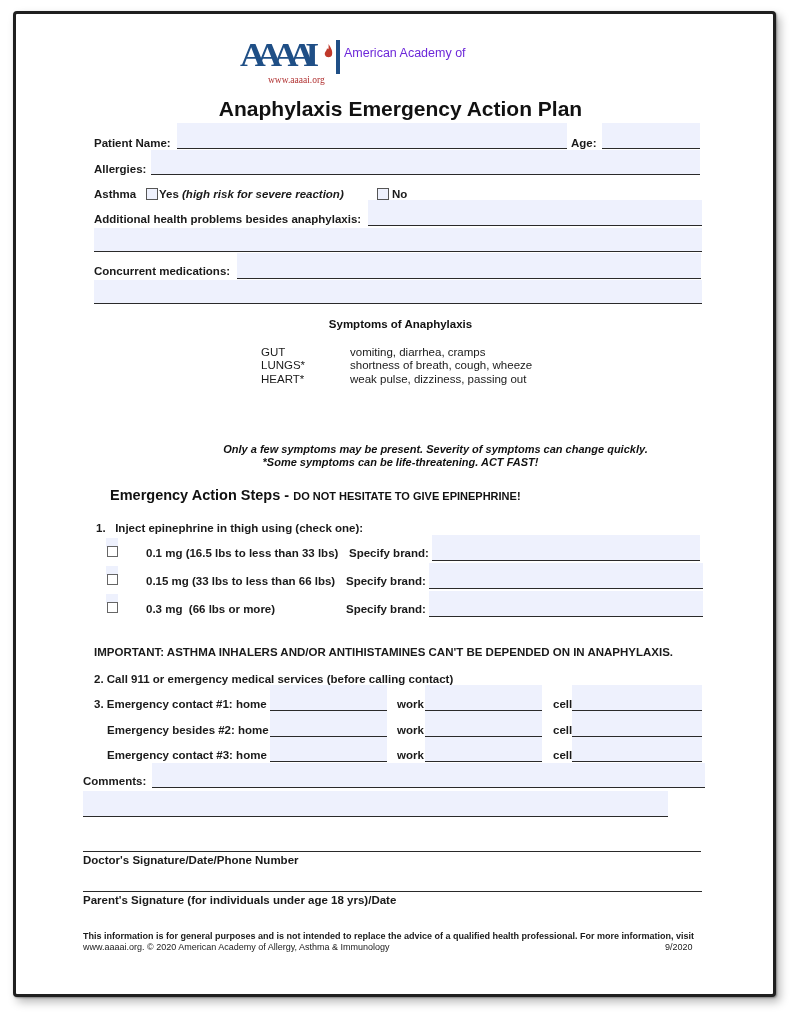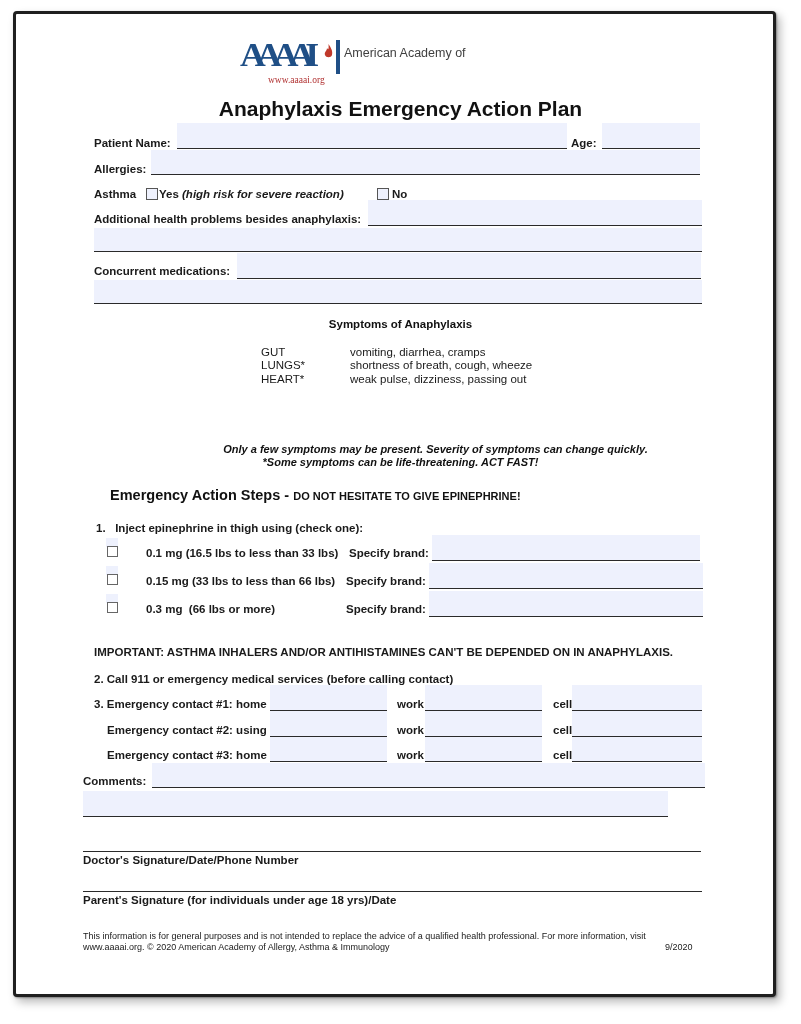--- a/index.html
+++ b/index.html
@@ -13,21 +13,21 @@
     box-shadow: 4px 5px 10px rgba(0,0,0,0.28), 1px 1px 2px rgba(0,0,0,0.35);
   }
   .abs { position: absolute; }
   .field { position: absolute; background: #eef1fd; border-bottom: 1.4px solid #2a2a2a; box-sizing: border-box; }
   .fill { position: absolute; background: #eef1fd; }
   .uline { position: absolute; border-bottom: 1.4px solid #2a2a2a; height: 0; }
   .lbl { position: absolute; font-size: 11.5px; font-weight: bold; white-space: nowrap; color: #1a1a1a; }
   .cb { position: absolute; width: 12px; height: 12px; border: 1.2px solid #555; background: #eef1fd; box-sizing: border-box; }
   .cb2 { position: absolute; width: 11px; height: 11px; border: 1.3px solid #666; background: #fff; box-sizing: border-box; }
   .sym { font-size: 11.5px; color: #1a1a1a; line-height: 13.4px; white-space: nowrap; }
-  .logo-text1 { font-size: 12.5px; color: #404040; }
+  .logo-text1 { font-size: 12.5px; color: #6d28d9; }
   .logo-text2 { font-size: 17px; color: #1f4f86; }
   .foot { font-size: 9px; color: #1a1a1a; white-space: nowrap; }
 </style>
 </head>
 <body>
 
 <div class="page"></div>
 
 <div class="abs" style="left:240px; top:38px; width:320px; height:50px;">
   <span class="abs" style="left:0; top:-2px; font-family:'Liberation Serif',serif; font-size:34px; letter-spacing:-9px; color:#1f4f86; font-weight:bold; transform:scaleX(1.05); transform-origin:left;">AAAAI</span>
@@ -105,21 +105,21 @@
 
 <span class="lbl" style="left:94px; top:673px;">2. Call 911 or emergency medical services (before calling contact)</span>
 
 <span class="lbl" style="left:94px; top:698px;">3. Emergency contact #1: home</span>
 <div class="field" style="left:270px; top:685px; width:117px; height:26px;"></div>
 <span class="lbl" style="left:397px; top:698px;">work</span>
 <div class="field" style="left:425px; top:685px; width:117px; height:26px;"></div>
 <span class="lbl" style="left:553px; top:698px;">cell</span>
 <div class="field" style="left:572px; top:685px; width:130px; height:26px;"></div>
 
-<span class="lbl" style="left:107px; top:724px;">Emergency contact #2: using</span>
+<span class="lbl" style="left:107px; top:724px;">Emergency besides #2: home</span>
 <div class="field" style="left:270px; top:711px; width:117px; height:26px;"></div>
 <span class="lbl" style="left:397px; top:724px;">work</span>
 <div class="field" style="left:425px; top:711px; width:117px; height:26px;"></div>
 <span class="lbl" style="left:553px; top:724px;">cell</span>
 <div class="field" style="left:572px; top:711px; width:130px; height:26px;"></div>
 
 <span class="lbl" style="left:107px; top:749px;">Emergency contact #3: home</span>
 <div class="field" style="left:270px; top:737px; width:117px; height:25px;"></div>
 <span class="lbl" style="left:397px; top:749px;">work</span>
 <div class="field" style="left:425px; top:737px; width:117px; height:25px;"></div>
@@ -128,15 +128,15 @@
 
 <span class="lbl" style="left:83px; top:775px;">Comments:</span>
 <div class="field" style="left:152px; top:763px; width:553px; height:25px;"><span></span></div>
 <div class="field" style="left:83px; top:791px; width:585px; height:26px;"></div>
 
 <div class="uline" style="left:83px; top:851px; width:618px;"></div>
 <span class="lbl" style="left:83px; top:854px;">Doctor's Signature/Date/Phone Number</span>
 <div class="uline" style="left:83px; top:891px; width:619px;"></div>
 <span class="lbl" style="left:83px; top:894px;">Parent's Signature (for individuals under age 18 yrs)/Date</span>
 
-<div class="abs foot" style="left:83px; top:931px;">This information is for general purposes and is not intended to replace the advice of a qualified health professional. For more information, visit</div>
+<div class="abs foot" style="left:83px; top:931px;font-weight:bold;">This information is for general purposes and is not intended to replace the advice of a qualified health professional. For more information, visit</div>
 <div class="abs foot" style="left:83px; top:942px;">www.aaaai.org. © 2020 American Academy of Allergy, Asthma &amp; Immunology</div>
 <div class="abs foot" style="left:665px; top:942px;">9/2020</div>
 
 </body></html>

